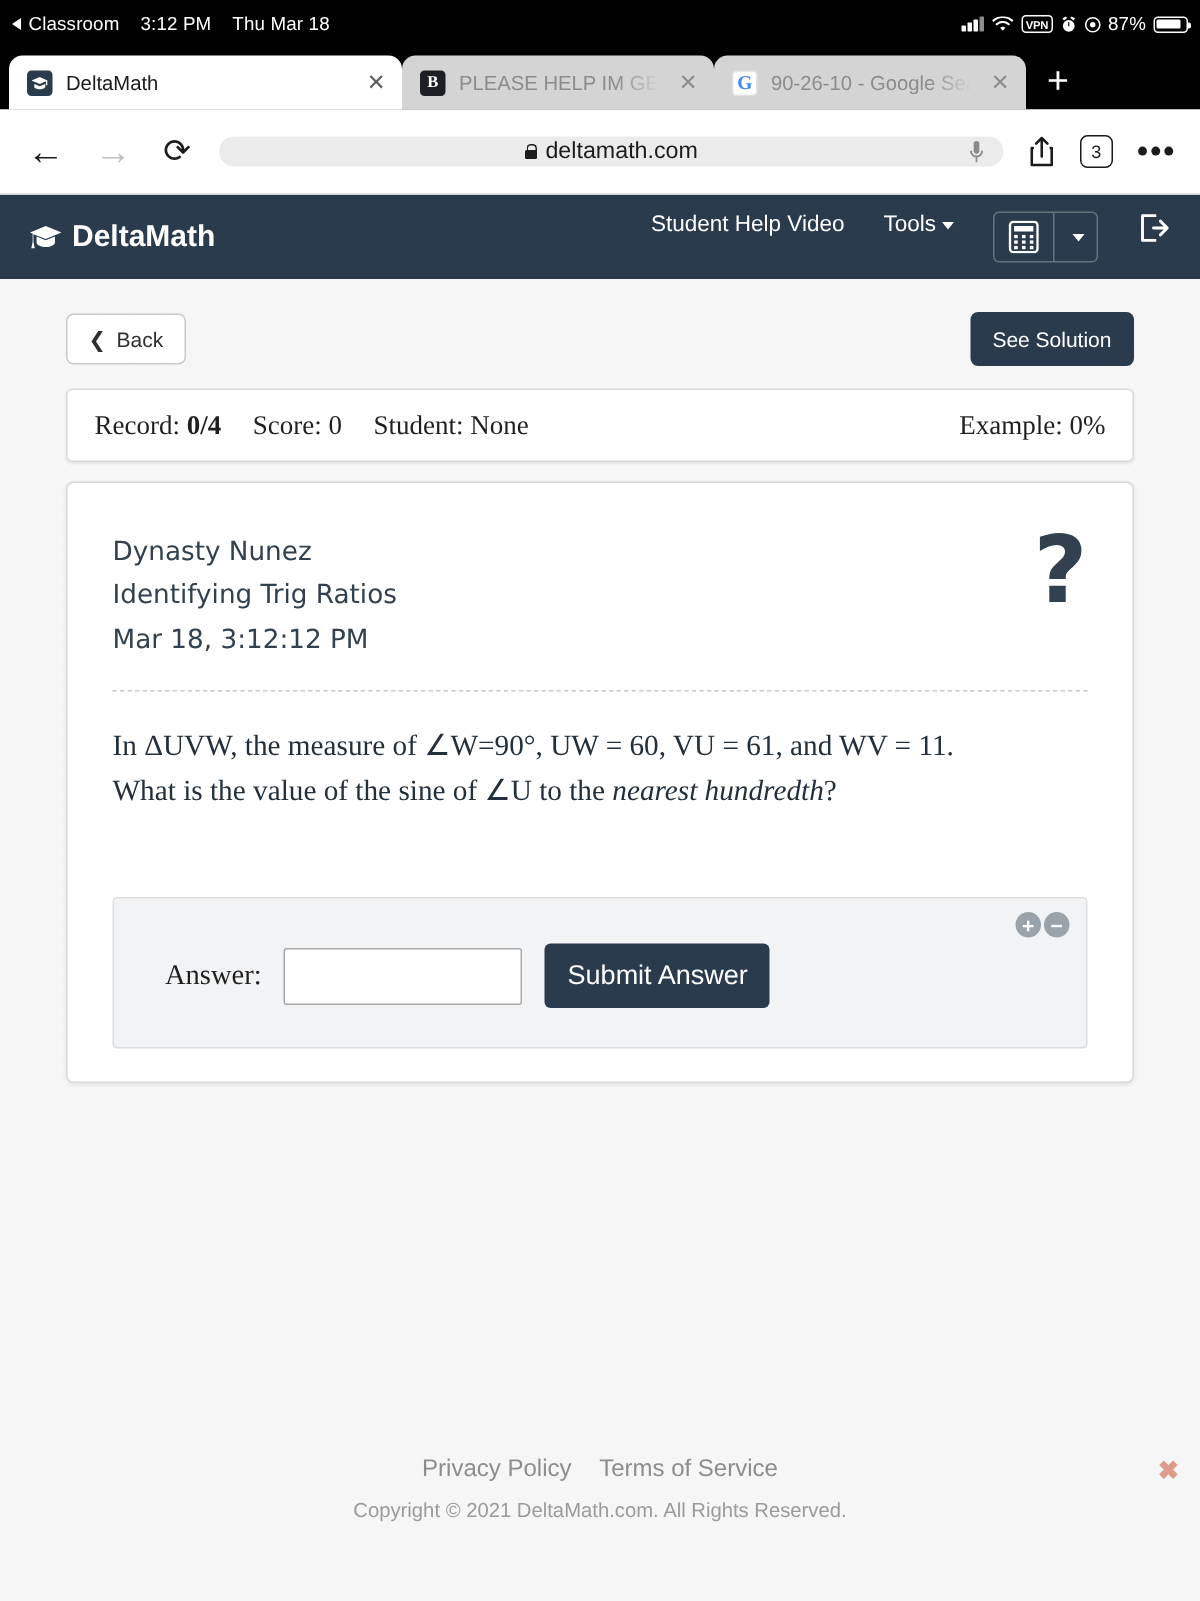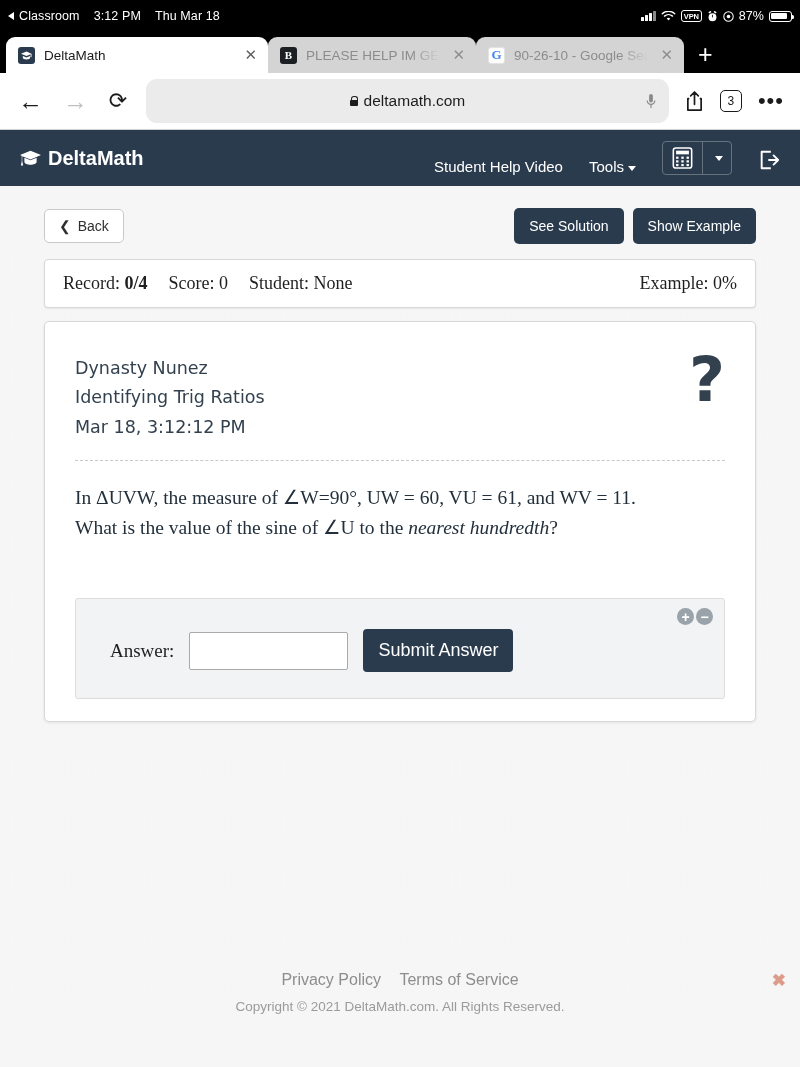--- a/index.html
+++ b/index.html
@@ -60,41 +60,41 @@
   .tab-close { font-size: 15px; color: #8e8e8e; flex: none; padding: 0 2px; }
   .tab.active .tab-close { color: #5f5f5f; }
   .newtab { color: #fff; font-size: 25px; font-weight: 300; padding: 0 14px 6px 14px; line-height: 1; }
 
   
   .toolbar { height: 57px; background: #fff; display: flex; align-items: center;
              padding: 0 16px; gap: 16px; border-bottom: .5px solid #d2d2d2; }
   .nav-arrow { font-size: 25px; color: #1b1b1b; width: 29px; text-align: center; line-height: 1; }
   .nav-arrow.disabled { color: #c0c0c0; }
   .reload { font-size: 22px; color: #1b1b1b; width: 24px; text-align: center; }
-  .urlbar { flex: 1; height: 44px; background: #ebebeb; border-radius: 11px;
+  .urlbar { flex: 1; height: 20px; background: #ebebeb; border-radius: 11px;
             display: flex; align-items: center; position: relative; padding: 0 12px; }
   .url-text { margin: 0 auto; display: flex; align-items: center; gap: 6px;
               font-size: 15.5px; color: #1c1c1c; }
   .lock { width: 8px; height: 10px; position: relative; }
   .lock::before { content:""; position:absolute; bottom:0; width:8px; height:6px;
                   background:#1c1c1c; border-radius:1px; }
   .lock::after { content:""; position:absolute; top:0; left:1.6px; width:4.8px; height:5px;
                  border:1.4px solid #1c1c1c; border-bottom:none; border-radius:3px 3px 0 0; }
   .mic { position: absolute; right: 12px; color: #8a8a8a; font-size: 15px; }
   .tb-icon { color: #1b1b1b; display: flex; align-items: center; justify-content: center; }
   .tabcount { width: 22px; height: 22px; border: 1.8px solid #1b1b1b; border-radius: 5px;
               font-size: 12px; display: flex; align-items: center; justify-content: center; }
   .dots { font-size: 22px; letter-spacing: 1px; line-height: .6; }
 
   
   .dm-nav { height: 56px; background: #2b3b4e; display: flex; align-items: center;
             padding: 0 20px; color: #fff; }
   .brand { display: flex; align-items: center; gap: 7px; font-size: 20px; font-weight: bold; }
   .brand svg { width: 21px; height: 21px; fill: #fff; }
-  .nav-right { margin-left: auto; display: flex; align-items: flex-end; gap: 26px; }
+  .nav-right { margin-left: auto; display: flex; align-items: flex-start; gap: 26px; }
   .nav-link { font-size: 15px; color: #fff; }
   .caret { display: inline-block; width: 0; height: 0; border-left: 4px solid transparent;
            border-right: 4px solid transparent; border-top: 5px solid #fff;
            vertical-align: middle; margin-left: 4px; }
   .calc-group { display: flex; border: 1px solid #66737f; border-radius: 4px; overflow: hidden; }
   .calc-btn { padding: 5px 9px; display: flex; align-items: center; }
   .calc-btn svg { width: 21px; height: 22px; }
   .calc-caret { padding: 0 8px; border-left: 1px solid #66737f; display: flex; align-items: center; }
   .logout svg { width: 22px; height: 22px; fill: none; stroke: #fff; stroke-width: 2.1; }
 
@@ -296,21 +296,20 @@
 <div class="page">
   <div class="container">
 
     <div class="toprow">
       <button class="back-btn">
         <span class="back-chev">❮</span>
         <span>Back</span>
       </button>
       <div class="top-actions">
         <button class="dark-btn">See Solution</button>
-        <button class="dark-btn">Show Example</button>
       </div>
     </div>
 
     <div class="record-bar">
       <span class="rec-item">
         <span>Record:</span>
         <b>0/4</b>
       </span>
       <span class="rec-item">
         <span>Score:</span>

